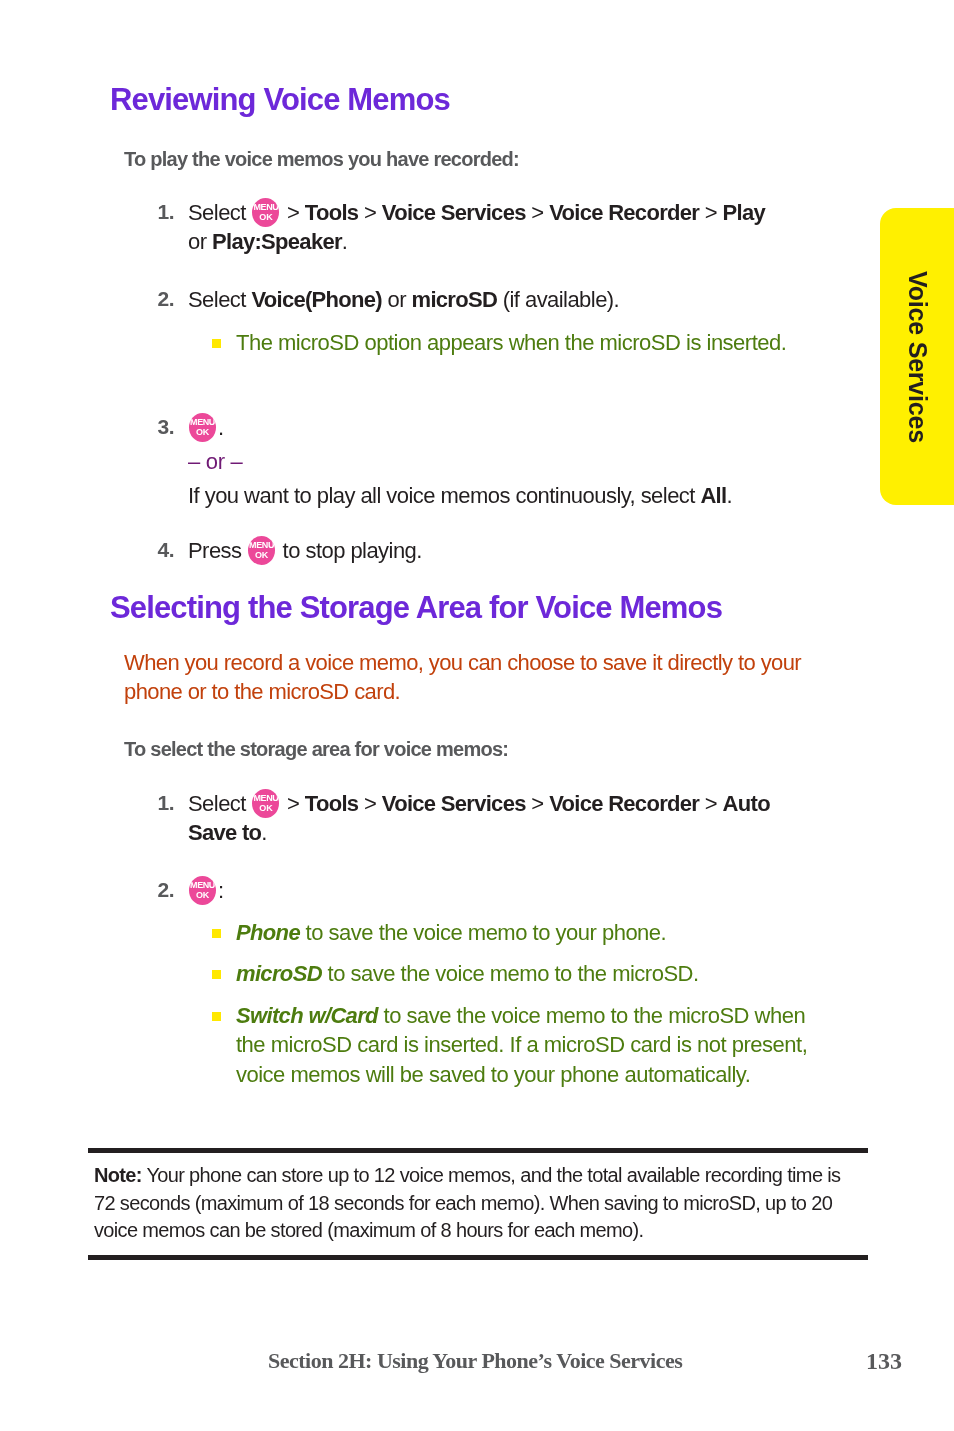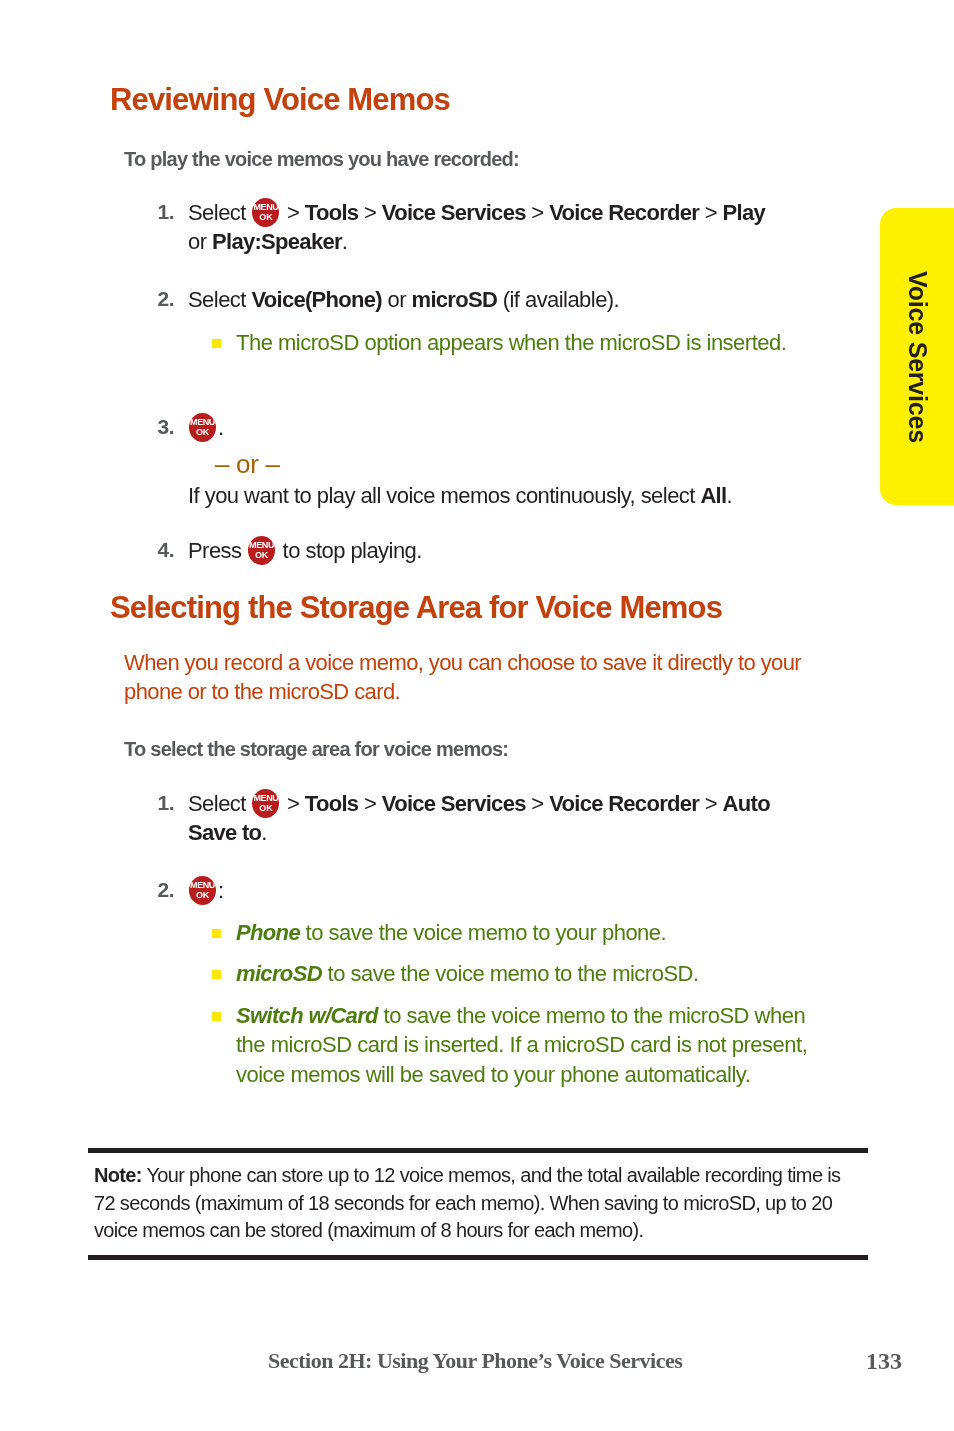--- a/index.html
+++ b/index.html
@@ -52,21 +52,21 @@
     top: 0;
     width: 954px;
   }
 
   h1.section-title {
     margin: 0;
     position: absolute;
     font-size: 31px;
     font-weight: bold;
     letter-spacing: -0.85px;
-    color: #c2410c;
+    color: #6d28d9;
     line-height: 1.05;
     font-family: "Liberation Sans", sans-serif;
   }
 
   .lead {
     position: absolute;
     font-size: 20px;
     font-weight: bold;
     letter-spacing: -0.75px;
     color: #58595b;
@@ -118,33 +118,32 @@
     top: 11px;
     width: 9px;
     height: 9px;
     background: #ffe800;
     display: block;
   }
   .subbullet b { font-weight: bold; letter-spacing: -0.65px; font-style: italic; }
 
   .or-line {
     position: absolute;
-    font-size: 26px;
+    font-size: 22px;
     letter-spacing: -0.3px;
-    color: #a16207;
-    margin-left: 27px;
+    color: #701a75;
   }
 
   
   .menukey {
     display: inline-block;
     width: 27px;
     height: 29px;
     border-radius: 50%;
-    background: #b91c1c;
+    background: #ec4899;
     color: #ffffff;
     vertical-align: -7px;
     position: relative;
     margin: 0 2px 0 1px;
     overflow: hidden;
   }
   .menukey i {
     position: absolute;
     left: 0;
     width: 100%;

